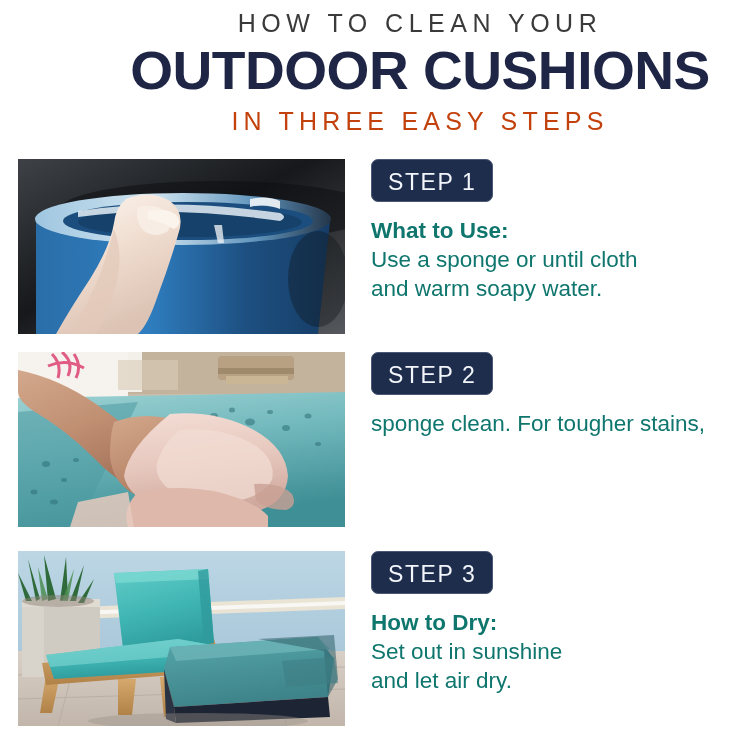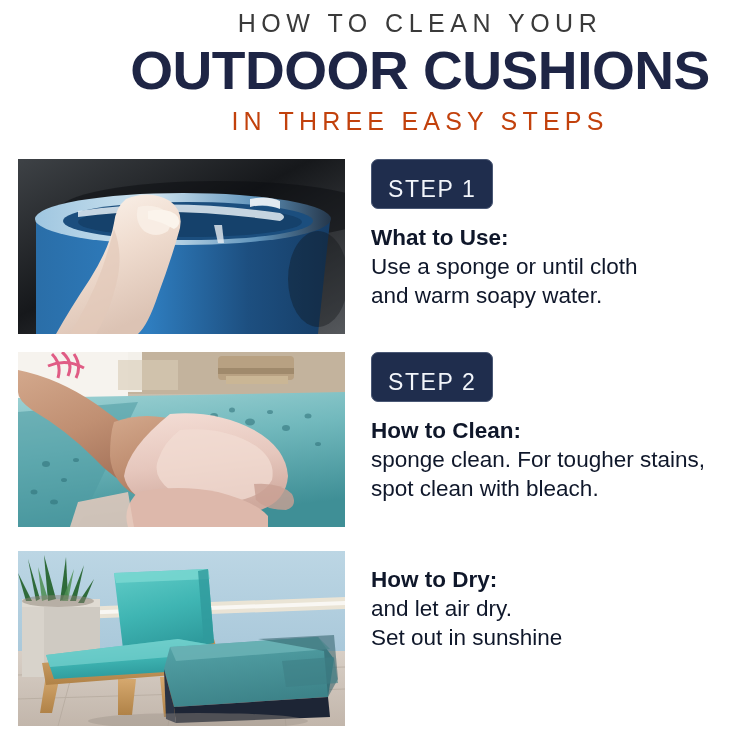--- a/index.html
+++ b/index.html
@@ -84,38 +84,38 @@
   .step-text {
     position: absolute;
     left: 371px;
     top: 0;
     width: 360px;
   }
   .badge {
     display: inline-block;
     box-sizing: border-box;
     min-width: 120px;
-    padding: 17px 16px 6px 16px;
+    padding: 10px 16px 6px 16px;
     background: #1f2d4d;
     border: 1.5px solid #4a5875;
     border-radius: 7px;
     color: #f2f5fa;
     font-family: "Liberation Sans", sans-serif;
     font-size: 23px;
     font-weight: 400;
     letter-spacing: 1.6px;
     line-height: 25px;
     text-align: center;
   }
   .body-block {
     margin-top: 14px;
     font-family: "Liberation Sans", sans-serif;
     font-size: 22.5px;
     line-height: 29px;
-    color: #0f172a;
+    color: #0f766e;
   }
   .body-head {
     font-weight: 700;
     display: block;
   }
   .body-line { display: block; font-weight: 400; }
 </style>
 </head>
 <body>
 
@@ -238,23 +238,21 @@
         <path d="M152 62 Q198 58 236 78 Q268 96 270 124 Q268 152 236 160 Q188 168 144 156 Q110 146 106 124 Q110 96 152 62 Z" fill="url(#rag2)"></path>
         <path d="M162 78 Q206 74 238 94 Q258 108 254 128 Q244 146 212 150 Q176 152 152 138 Q134 124 140 108 Q146 90 162 78 Z" fill="#f2dcd3" opacity="0.75"></path>
         <path d="M120 140 Q160 132 200 140 Q238 150 250 164 L250 175 L110 175 Q104 156 120 140 Z" fill="#ddb8ab"></path>
         <path d="M236 132 Q262 130 274 142 Q280 154 268 158 Q248 158 238 148 Z" fill="#c9a094" opacity="0.8"></path>
         <path d="M60 150 L110 140 L116 175 L52 175 Z" fill="#e6cabd" opacity="0.85"></path>
       </svg>
     </div>
     <div class="step-text">
       <div class="badge">STEP 2</div>
       <div class="body-block">
-        <span class="body-head">How to Clean:</span>
         <span class="body-line">sponge clean. For tougher stains,</span>
-        <span class="body-line">spot clean with bleach.</span>
       </div>
     </div>
   </div>
 
   <div class="step-row r3">
     <div class="photo">
       <svg viewBox="0 0 327 175" preserveAspectRatio="none" aria-hidden="true">
         <defs>
           <linearGradient id="sky3" x1="0" y1="0" x2="0" y2="1">
             <stop offset="0%" stop-color="#bcd6e4"></stop>
@@ -319,21 +317,22 @@
         <path d="M152 96 L300 86 L316 108 L310 146 L156 156 L146 118 Z" fill="url(#teal3b)"></path>
         <path d="M152 96 L300 86 L312 98 L158 110 Z" fill="#6fb6b8" opacity="0.75"></path>
         <path d="M240 88 L316 84 L320 128 L310 146 L306 100 Z" fill="#2f5f68" opacity="0.55"></path>
         <path d="M156 156 L310 146 L312 166 L158 172 Z" fill="#1d2535"></path>
         <path d="M146 118 L156 156 L158 172 L148 168 Z" fill="#2a3344"></path>
         <path d="M264 110 L316 106 L320 132 L268 136 Z" fill="#3d7f86" opacity="0.6"></path>
         <ellipse cx="180" cy="170" rx="110" ry="8" fill="#9c9287" opacity="0.4"></ellipse>
       </svg>
     </div>
     <div class="step-text">
+      <div class="badge">STEP 3</div>
       <div class="body-block">
         <span class="body-head">How to Dry:</span>
+        <span class="body-line">Set out in sunshine</span>
         <span class="body-line">and let air dry.</span>
-        <span class="body-line">Set out in sunshine</span>
       </div>
     </div>
   </div>
 
 </div>
 
 </body></html>

